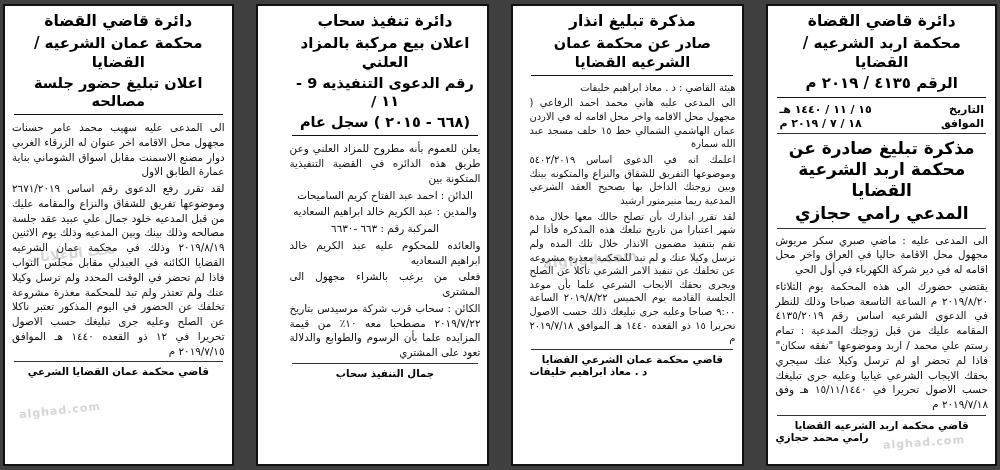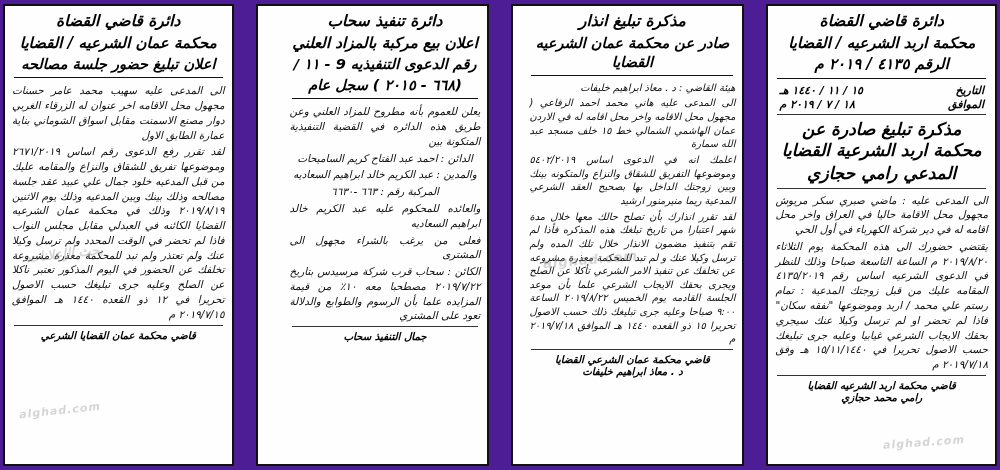--- a/index.html
+++ b/index.html
@@ -10,27 +10,26 @@
   body {
     width: 1000px;
     height: 470px;
     font-family: "DejaVu Sans", "Liberation Sans", sans-serif;
     overflow: hidden;
   }
   .page {
     position: relative;
     width: 1000px;
     height: 470px;
-    background: #4c1d95;
+    background: #404040;
     display: flex;
     flex-direction: row-reverse;
     gap: 16px;
     padding: 0;
     box-sizing: border-box;
-    font-style: italic;
   }
   .notice {
     position: relative;
     box-sizing: border-box;
     border: 2px solid #111;
     background: #fefefe;
     margin: 4px 3px;
     padding: 6px 7px 4px 7px;
     direction: rtl;
     text-align: center;
@@ -79,21 +78,21 @@
 
   .sig {
     margin-top: 4px;
     font-size: 10.2px;
     font-weight: bold;
     text-align: center;
   }
   .sig-2 {
     font-size: 10.2px;
     font-weight: bold;
-    text-align: center;
+    text-align: left;
     margin-top: 1px;
   }
   .kv-row {
     display: flex;
     justify-content: space-between;
     font-size: 11px;
     font-weight: bold;
     direction: rtl;
     margin: 1px 4px;
   }

